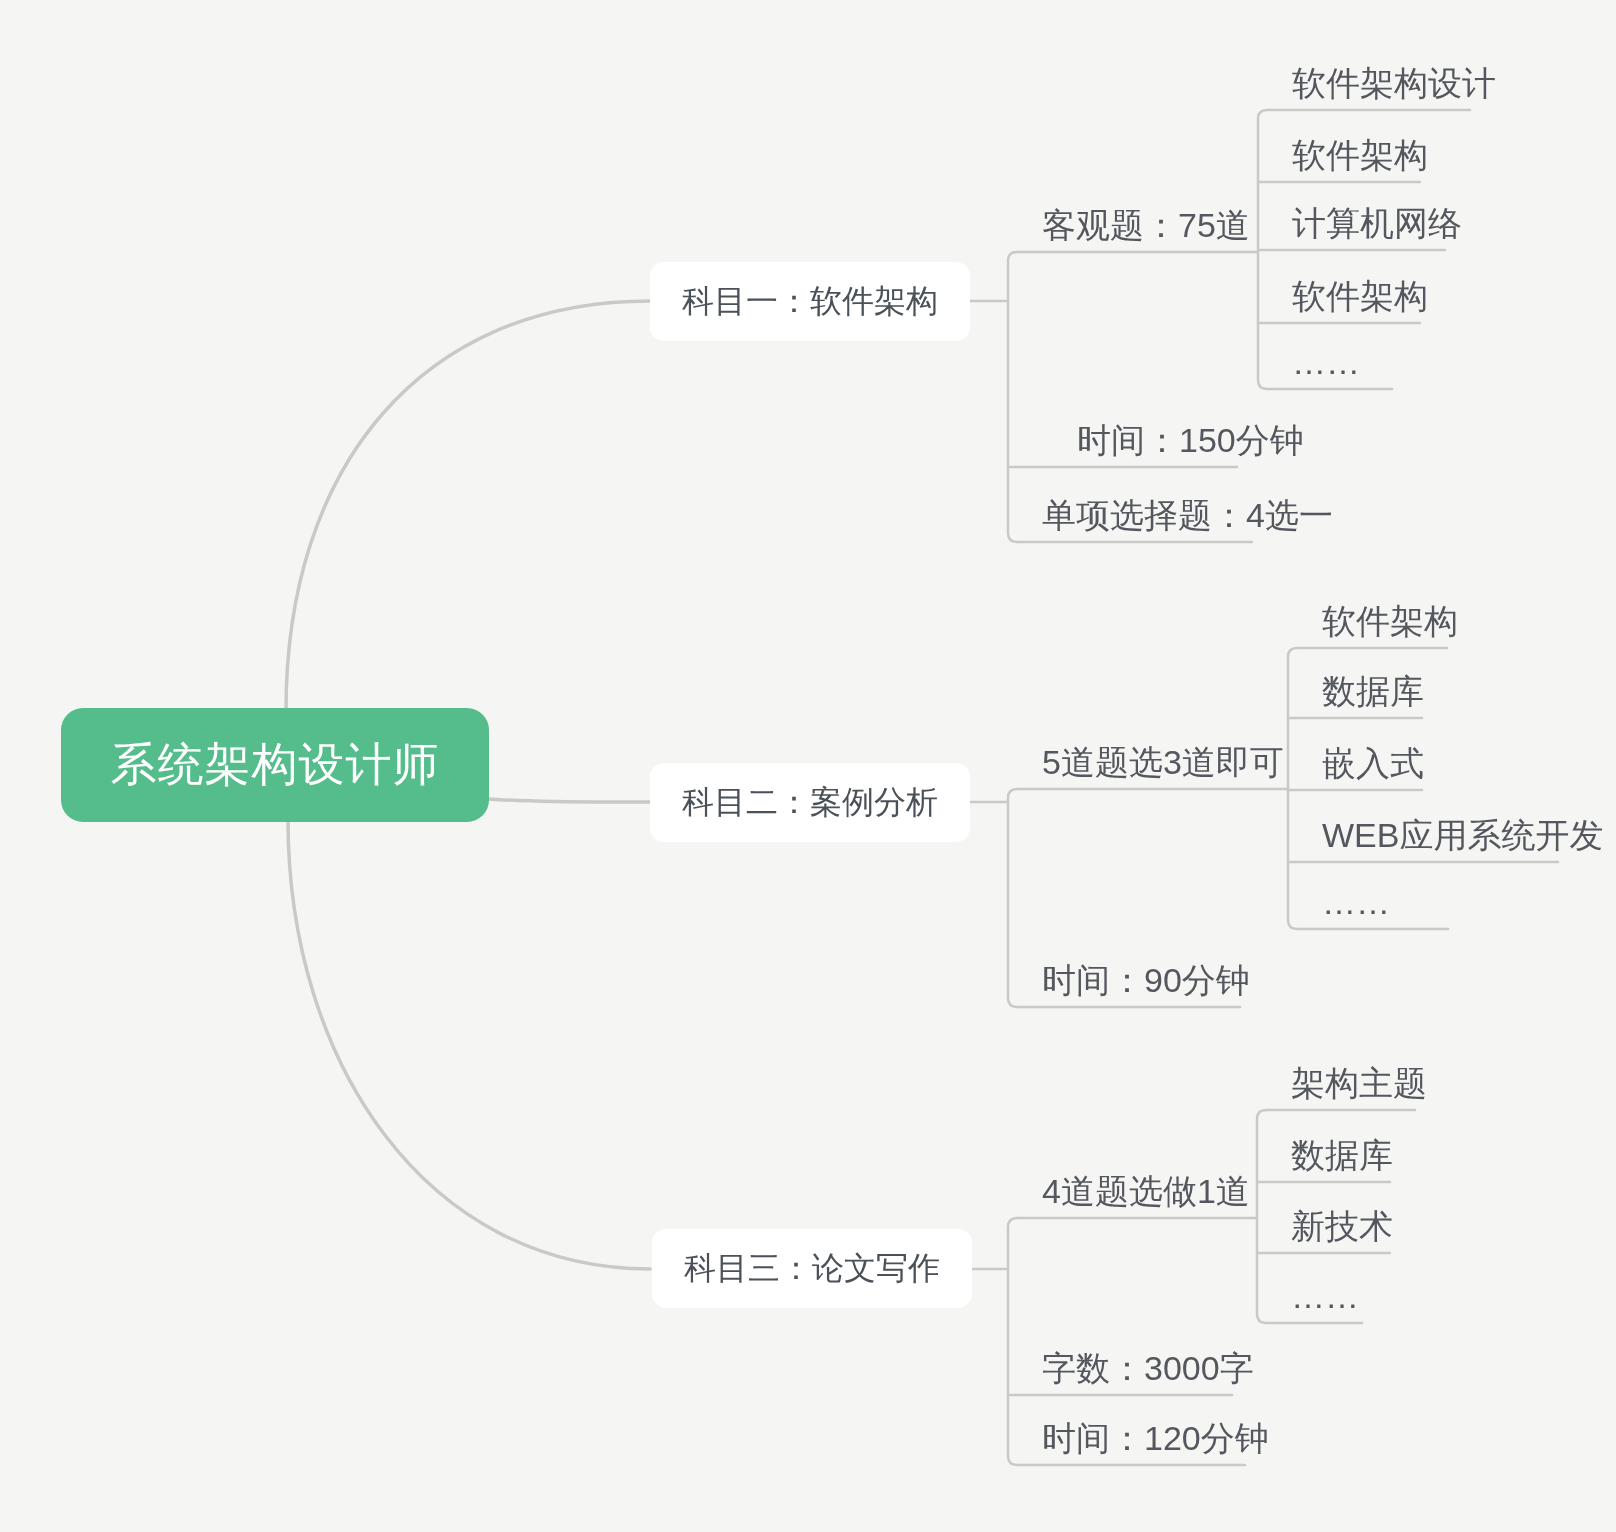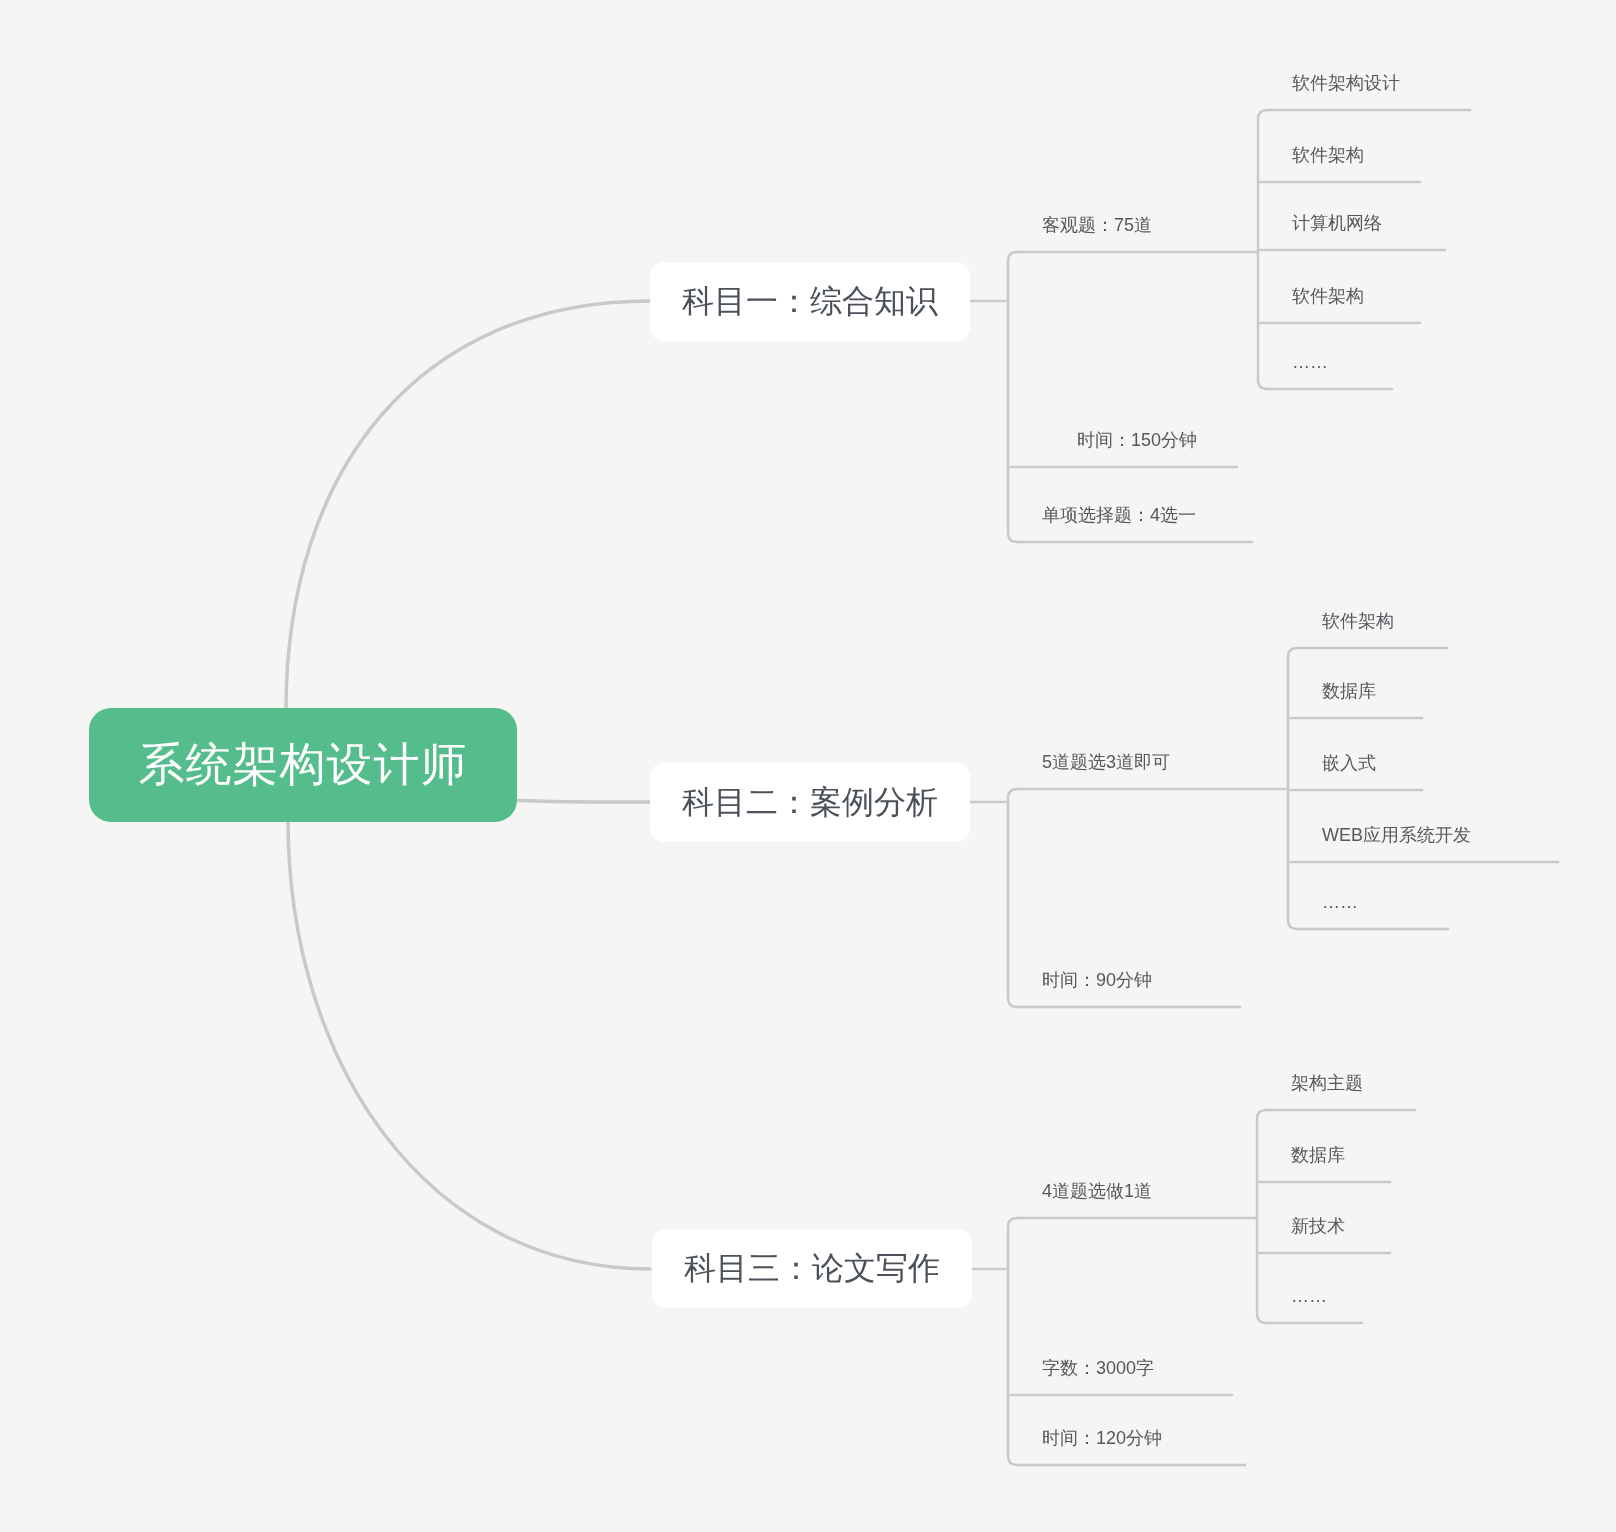--- a/index.html
+++ b/index.html
@@ -47,36 +47,35 @@
     white-space:nowrap;
   }
   .root-node{
     left:61px; top:708px;
     width:428px; height:114px;
     background:var(--root-bg);
     border-radius:22px;
     color:var(--root-text);
     font-size:46px;
     letter-spacing:1px;
-    margin-left:28px;
   }
   .branch-node{
     width:320px; height:79px;
     background:var(--node-bg);
     border-radius:14px;
     color:var(--node-text);
     font-size:32px;
   }
   .branch-node.b1{left:650px; top:262px;}
   .branch-node.b2{left:650px; top:763px;text-align:right;}
   .branch-node.b3{left:652px; top:1229px;}
   .topic-label{
     position:absolute;
     color:var(--label-text);
-    font-size:18px;
+    font-size:34px;
     line-height:30px;
     white-space:nowrap;
   }
 </style>
 </head>
 <body>
 
 <div class="canvas">
 
   <svg class="connector-layer" viewBox="0 0 1616 1532" xmlns="http://www.w3.org/2000/svg">
@@ -115,21 +114,21 @@
     <path d="M 1017 1465 H 1245"></path>
     <path d="M 1266 1110 Q 1257 1110 1257 1119 L 1257 1314 Q 1257 1323 1266 1323"></path>
     <path d="M 1266 1110 H 1415"></path>
     <path d="M 1257 1182 H 1390"></path>
     <path d="M 1257 1253 H 1390"></path>
     <path d="M 1266 1323 H 1362"></path>
   </svg>
 
   <div class="node root-node">系统架构设计师</div>
 
-  <div class="node branch-node b1">科目一：综合知识</div>
+  <div class="node branch-node b1">科目一：软件架构</div>
   <div class="node branch-node b2">科目二：案例分析</div>
   <div class="node branch-node b3">科目三：论文写作</div>
 
   <div class="topic-label" style="left:1042px;top:210px">客观题：75道</div>
   <div class="topic-label" style="left:1077px;top:425px">时间：150分钟</div>
   <div class="topic-label" style="left:1042px;top:500px">单项选择题：4选一</div>
 
   <div class="topic-label" style="left:1292px;top:68px">软件架构设计</div>
   <div class="topic-label" style="left:1292px;top:140px">软件架构</div>
   <div class="topic-label" style="left:1292px;top:208px">计算机网络</div>

